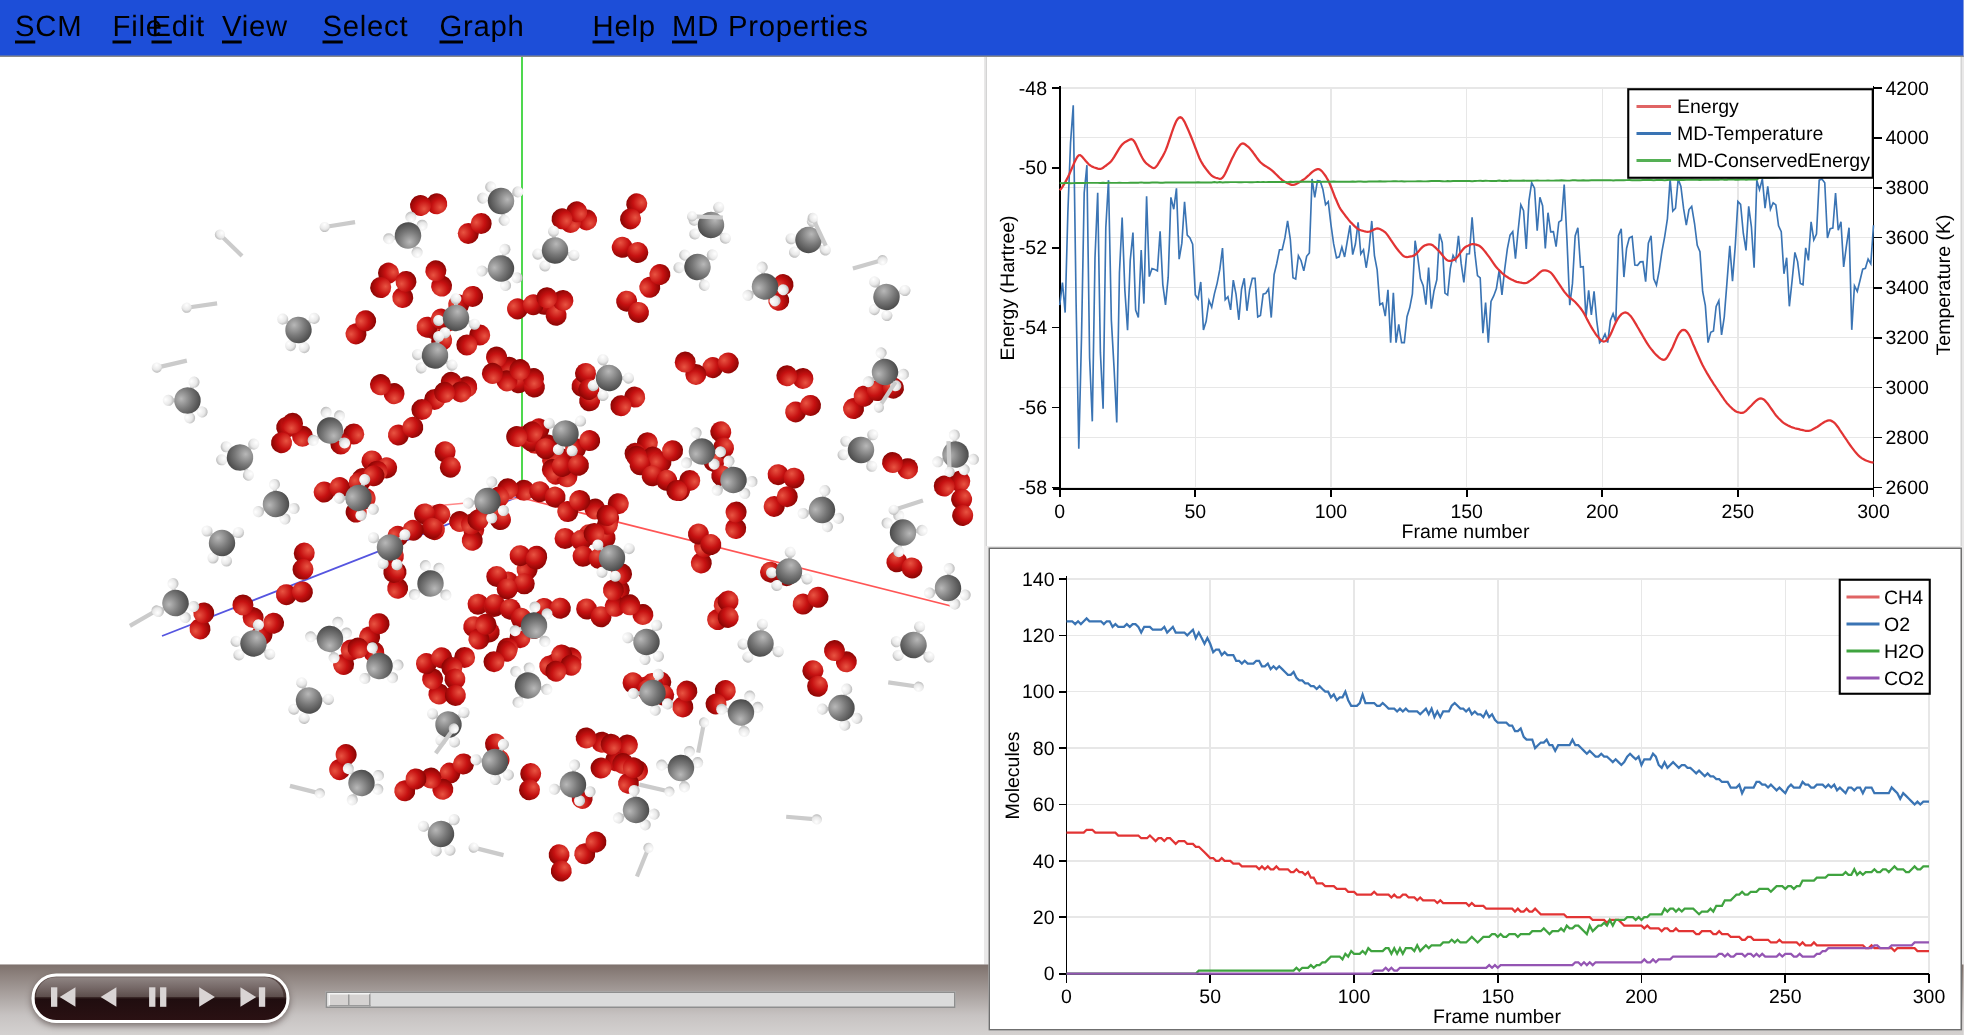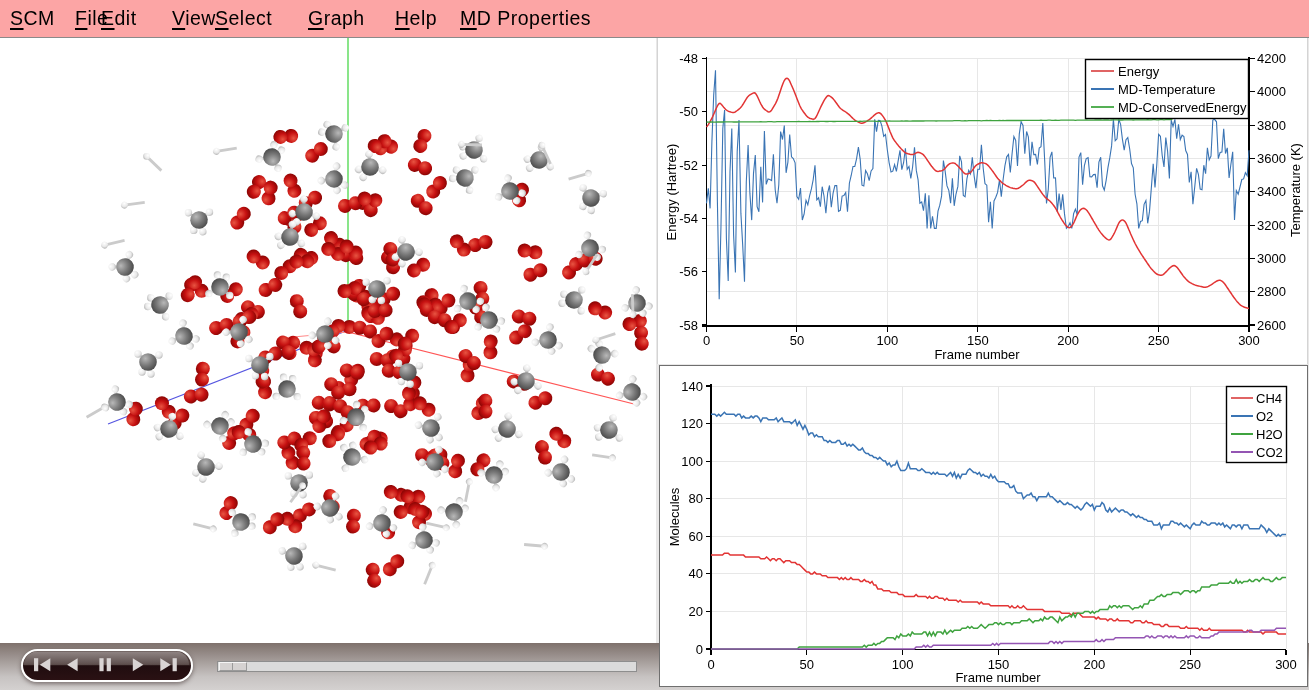--- a/index.html
+++ b/index.html
@@ -1,38 +1,38 @@
 <!DOCTYPE html>
 <html><head><meta charset="utf-8"><style>
 html,body{margin:0;padding:0;width:1309px;height:690px;overflow:hidden;background:#e9e8e8;
 font-family:"Liberation Sans",sans-serif;}
 .abs{position:absolute;}
-#menubar{left:0;top:0;width:1309px;height:37px;background:#fca5a5;border-bottom:1px solid #8a8a8a;}
+#menubar{left:0;top:0;width:1309px;height:37px;background:#1d4ed8;border-bottom:1px solid #8a8a8a;}
 #menubar span{position:absolute;top:7px;font-size:19.5px;letter-spacing:0.5px;color:#000;}
 u{text-decoration-thickness:2px;text-underline-offset:2.5px;}
 #view3d{left:0;top:38px;width:656px;height:605px;background:#fff;}
 #ctrlbar{left:0;top:643px;width:1309px;height:47px;background:linear-gradient(#7e716c,#c7c3c2 72%,#d4d1d0);}
 #pill{left:21px;top:649px;width:172px;height:33px;border-radius:17px;background:linear-gradient(#5c4c4a 0%,#453432 46%,#200d0f 52%,#2a1113 100%);border:2.5px solid #fff;box-shadow:0 2px 4px rgba(45,30,28,.5);box-sizing:border-box;}
 #slider{left:217px;top:661px;width:420px;height:11px;background:#dbdbdb;border:1px solid #8e8e8e;box-sizing:border-box;}
 #thumb{left:219px;top:662px;width:28px;height:9px;background:#d5d2d1;border:1px solid #9a9a9a;border-top-color:#f5f5f5;border-left-color:#f5f5f5;box-sizing:border-box;}
 #thumb:after{content:"";position:absolute;left:12px;top:0;width:1px;height:7px;background:#9a9a9a;}
 .chartpanel{background:#fff;}
 #topchart{left:657px;top:38px;width:649px;height:326px;border-left:1px solid #d4d4d4;border-right:1px solid #d4d4d4;}
 #botchart{left:659px;top:365px;width:647px;height:320px;border:1px solid #6f6f6f;}
 svg{position:absolute;left:0;top:0;}
 </style></head><body>
 <div class="abs" id="menubar">
 <span style="left:10px"><u>S</u>CM</span>
 <span style="left:75px"><u>F</u>ile</span>
 <span style="left:101px"><u>E</u>dit</span>
-<span style="left:172px"><u>V</u>iew</span>
+<span style="left:148px"><u>V</u>iew</span>
 <span style="left:215px"><u>S</u>elect</span>
-<span style="left:308px"><u>G</u>raph</span>
+<span style="left:293px"><u>G</u>raph</span>
 <span style="left:395px"><u>H</u>elp</span>
-<span style="left:460px"><u>M</u>D Properties</span>
+<span style="left:448px"><u>M</u>D Properties</span>
 </div>
 
 <div class="abs" id="view3d">
 <svg width="656" height="605" viewBox="0 38 656 605">
 <defs>
 <radialGradient id="gro" cx="0.37" cy="0.3" r="0.8">
 <stop offset="0" stop-color="#e85442"></stop>
           <stop offset="0.5" stop-color="#c61111"></stop>
           <stop offset="1" stop-color="#7d0200"></stop>
 </radialGradient>

